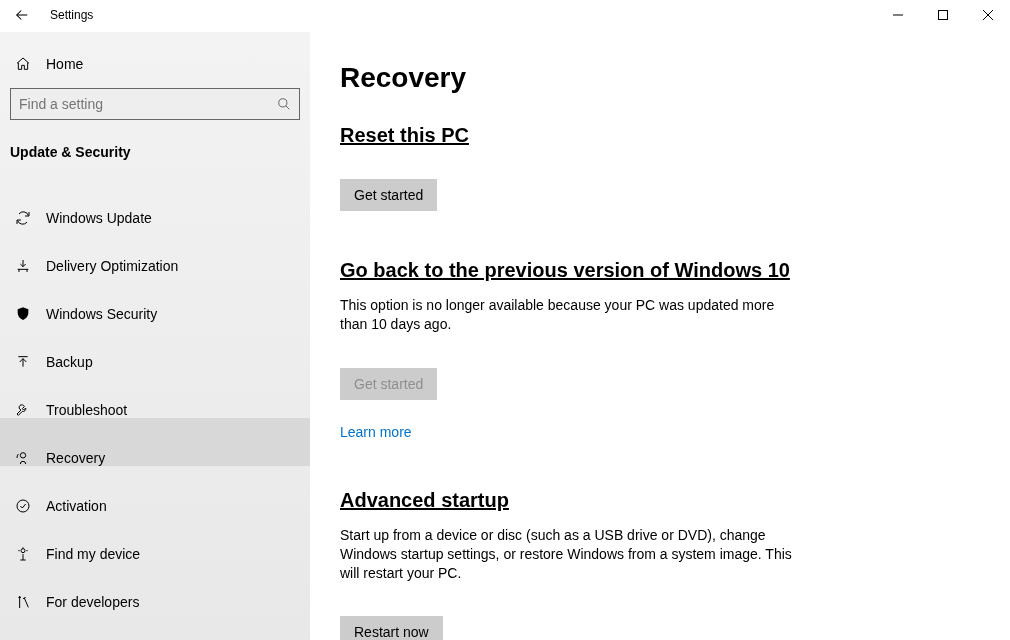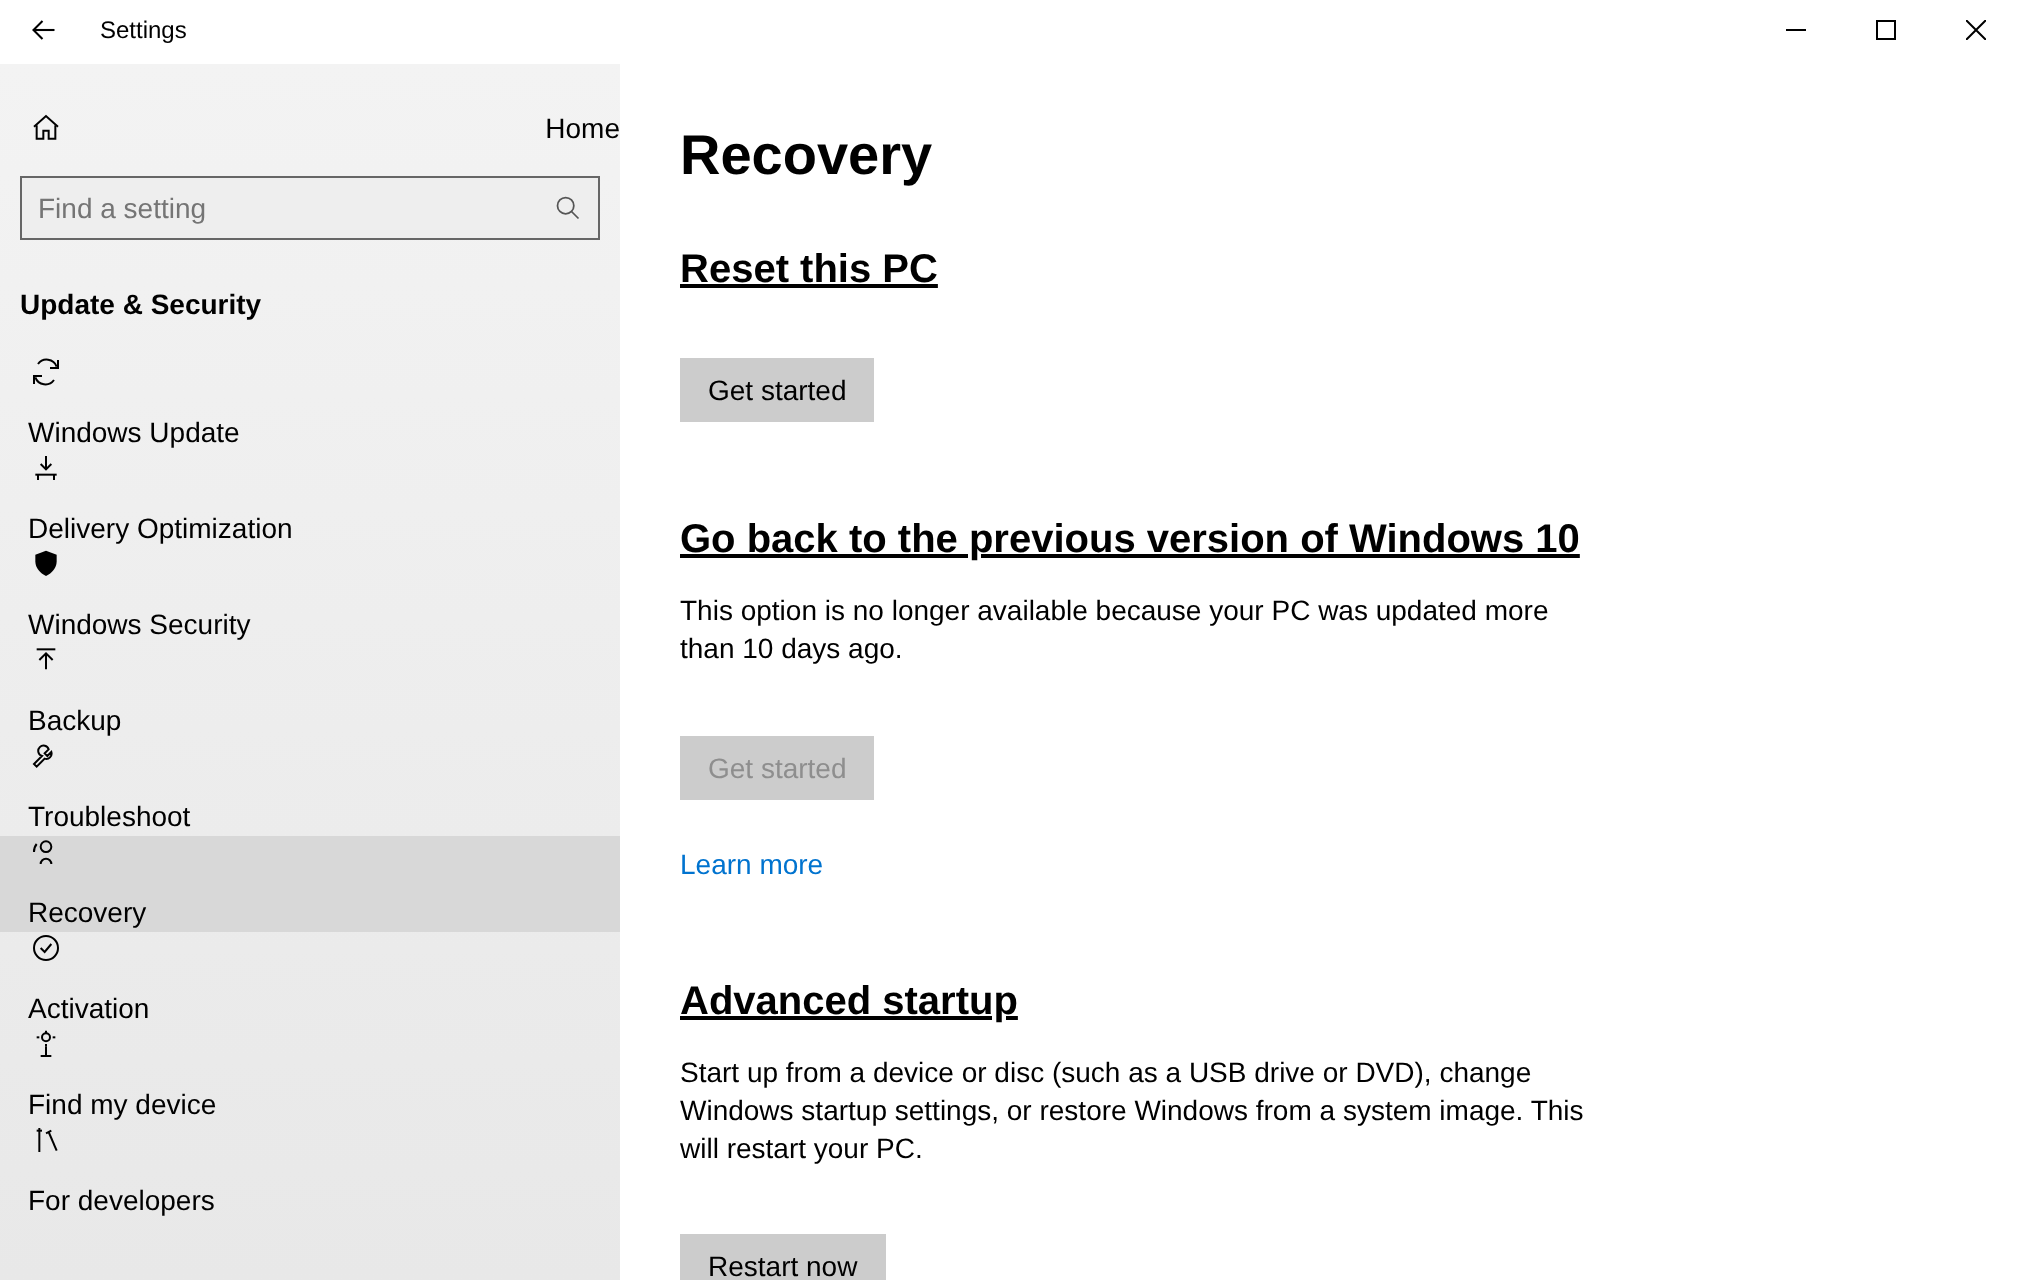--- a/index.html
+++ b/index.html
@@ -5,26 +5,26 @@
   * { box-sizing: border-box; margin: 0; padding: 0; font-family: "Segoe UI", Arial, sans-serif; }
   body { width: 1010px; height: 640px; background: #fff; overflow: hidden; display: flex; flex-direction: column; }
   .titlebar { height: 32px; display: flex; align-items: flex-start; gap: 26px; }
   .titlebar-left { display: flex; align-items: center; padding-top: 6px; }
   .back-btn { width: 44px; display: flex; justify-content: center; }
   .title-text { font-size: 12px; color: #000; margin-left: 6px; }
   .win-controls { margin-left: auto; display: flex; }
   .win-btn { width: 45px; height: 30px; display: flex; align-items: center; justify-content: center; font-size: 12px; color: #000; }
   .body-wrap { display: flex; flex: 1; min-height: 0; }
   .sidebar { width: 310px; background: linear-gradient(to bottom,#f3f3f3,#e8e8e8); padding-top: 8px; display: flex; flex-direction: column; }
-  .home-row { display: flex; align-items: center; height: 48px; padding-left: 14px; gap: 14px; font-size: 14px; color: #000; justify-content: space-between; }
+  .home-row { display: flex; align-items: center; height: 48px; padding-left: 14px; gap: 14px; font-size: 14px; color: #000; }
   .search-wrap { padding: 0 10px 10px 10px; }
   .search-box { width: 100%; height: 32px; border: 1px solid #666; background: #eee; display: flex; align-items: center; padding: 0 8px; }
   .search-input { border: none; background: transparent; outline: none; font-size: 14px; color: #555; flex: 1; }
   .category-heading { font-size: 14px; font-weight: 600; color: #000; padding: 14px 10px 18px 10px; }
-  .nav-item { display: flex; align-items: flex-start; height: 48px; padding-left: 14px; gap: 14px; font-size: 14px; color: #000; flex-direction: column; }
+  .nav-item { display: flex; align-items: flex-end; height: 48px; padding-left: 14px; gap: 14px; font-size: 14px; color: #000; }
   .nav-item.active { background: #d8d8d8; }
   .icon-slot { width: 18px; display: flex; justify-content: center; }
   .content { flex: 1; padding: 30px 40px 0 30px; overflow-y: auto; }
   h1 { font-size: 28px; font-weight: 600; color: #000; margin-bottom: 30px; }
   h2 { font-size: 20px; font-weight: 600; color: #000; margin-bottom: 14px; text-decoration: underline; }
   .section { margin-bottom: 48px; max-width: 460px; }
   .section p { font-size: 14px; color: #000; line-height: 1.35; margin-bottom: 16px; }
   .btn { display: inline-block; background: #ccc; border: none; padding: 8px 14px; font-size: 14px; color: #000; margin-top: 18px; }
   .btn.disabled { color: #8e8e8e; }
   .link { color: #0073cf; font-size: 14px; display: inline-block; margin-top: 24px; }

